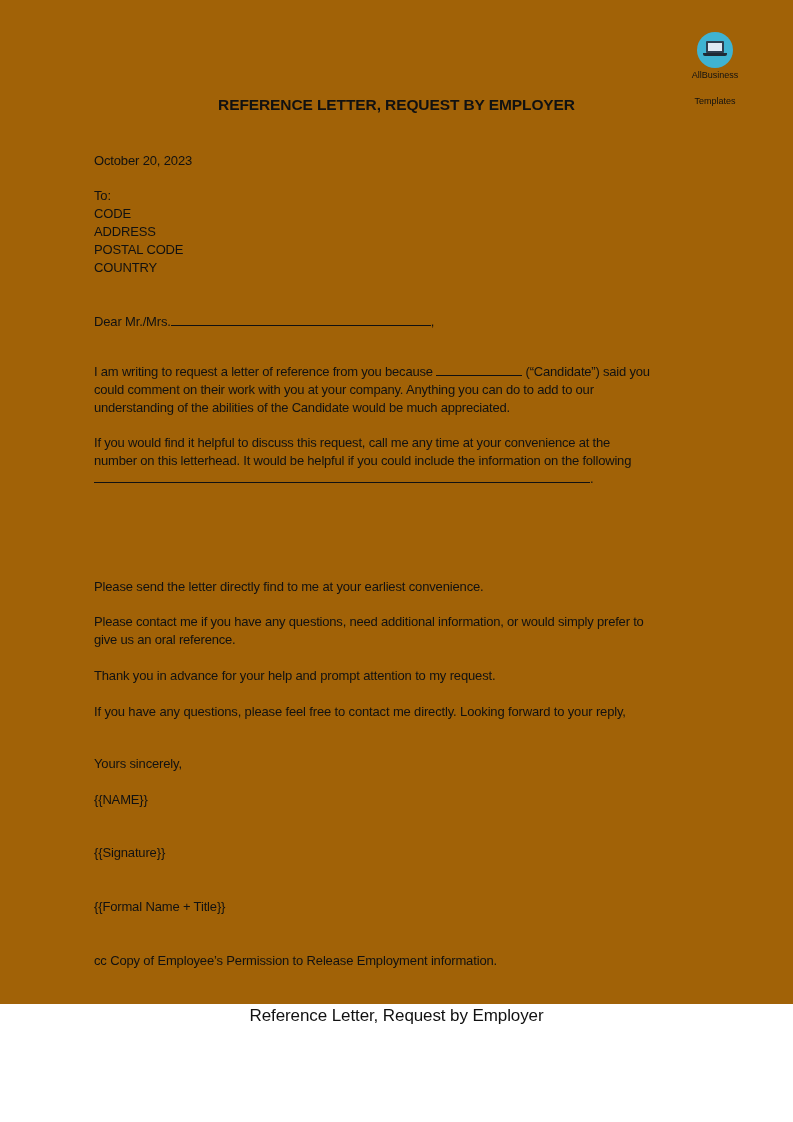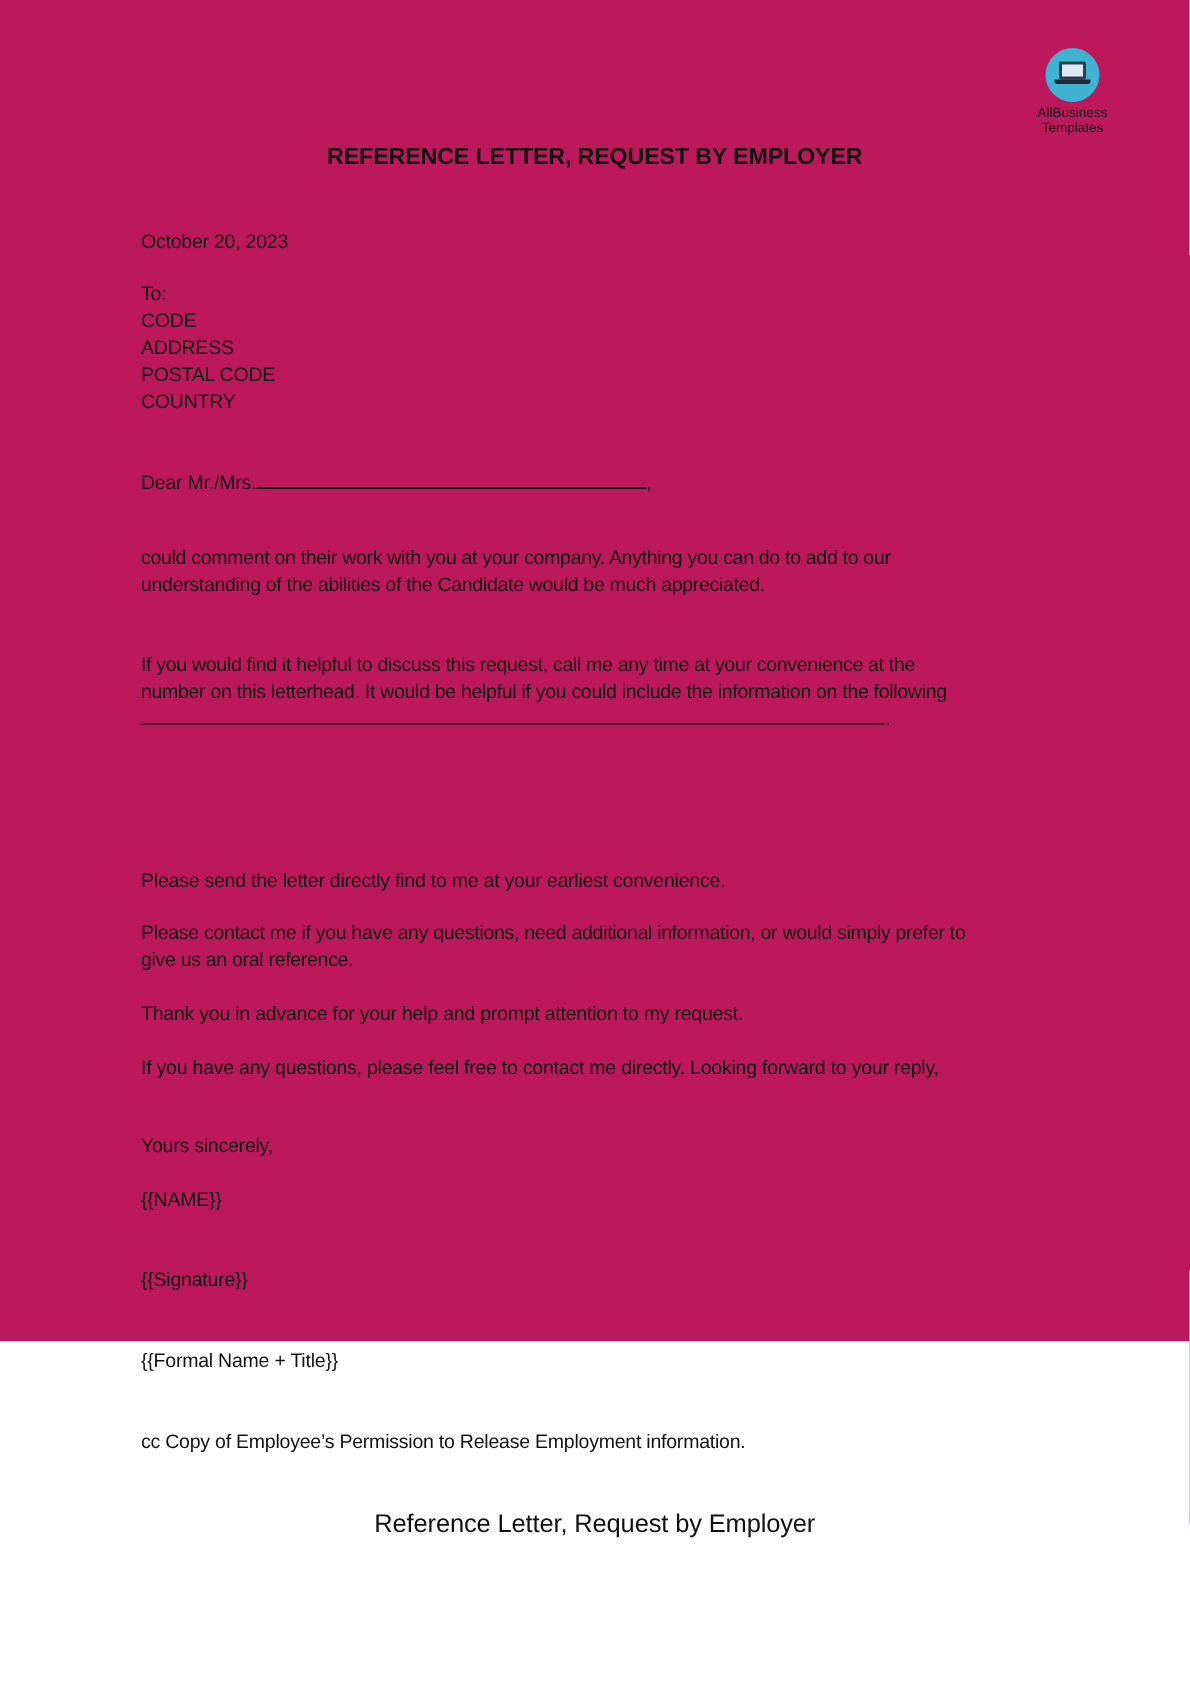--- a/index.html
+++ b/index.html
@@ -11,22 +11,22 @@
       width: 793px;
       height: 1122px;
       position: relative;
       overflow: hidden;
       font-family: "Liberation Sans", "DejaVu Sans", sans-serif;
       color: #111111;
     }
     .page {
       position: absolute;
       left: 0; top: 0;
-      width: 793px; height: 894px;
-      background: #be185d;
+      width: 793px; height: 1004px;
+      background: #a16207;
     }
     .logo {
       position: absolute;
       left: 680px;
       top: 32px;
       width: 70px;
       text-align: center;
     }
     .logo-circle {
       width: 36px;
@@ -112,38 +112,39 @@
 <body>
 
 <div class="page">
 
   <div class="logo">
     <div class="logo-circle">
       <div class="laptop-screen"></div>
       <div class="laptop-base"></div>
     </div>
     <div class="logo-text">AllBusiness</div>
-    <div class="logo-text" style="margin-top:0">Templates</div>
+    <div class="logo-text" style="margin-top:16px">Templates</div>
   </div>
 
   <div class="title">REFERENCE LETTER, REQUEST BY EMPLOYER</div>
 
   <div class="text" style="top:152px">October 20, 2023</div>
 
   <div class="text" style="top:187px">To:</div>
   <div class="text" style="top:205px">CODE</div>
   <div class="text" style="top:223px">ADDRESS</div>
   <div class="text" style="top:241px">POSTAL CODE</div>
   <div class="text" style="top:259px">COUNTRY</div>
 
   <div class="text" style="top:313px">
     <span>Dear Mr./Mrs.</span><span class="blank" style="width:260px"></span><span>,</span>
   </div>
 
   <div class="para" style="top:363px">
+    <span class="line"><span>I am writing to request a letter of reference from you because </span><span class="blank" style="width:86px"></span><span> (“Candidate”) said you</span></span>
     <span class="line">could comment on their work with you at your company.  Anything you can do to add to our</span>
     <span class="line">understanding of the abilities of the Candidate would be much appreciated.</span>
   </div>
 
   <div class="para" style="top:434px">
     <span class="line">If you would find it helpful to discuss this request, call me any time at your convenience at the</span>
     <span class="line">number on this letterhead.  It would be helpful if you could include the information on the following</span>
     <span class="line"><span class="blank" style="width:496px"></span><span>.</span></span>
   </div>
 

